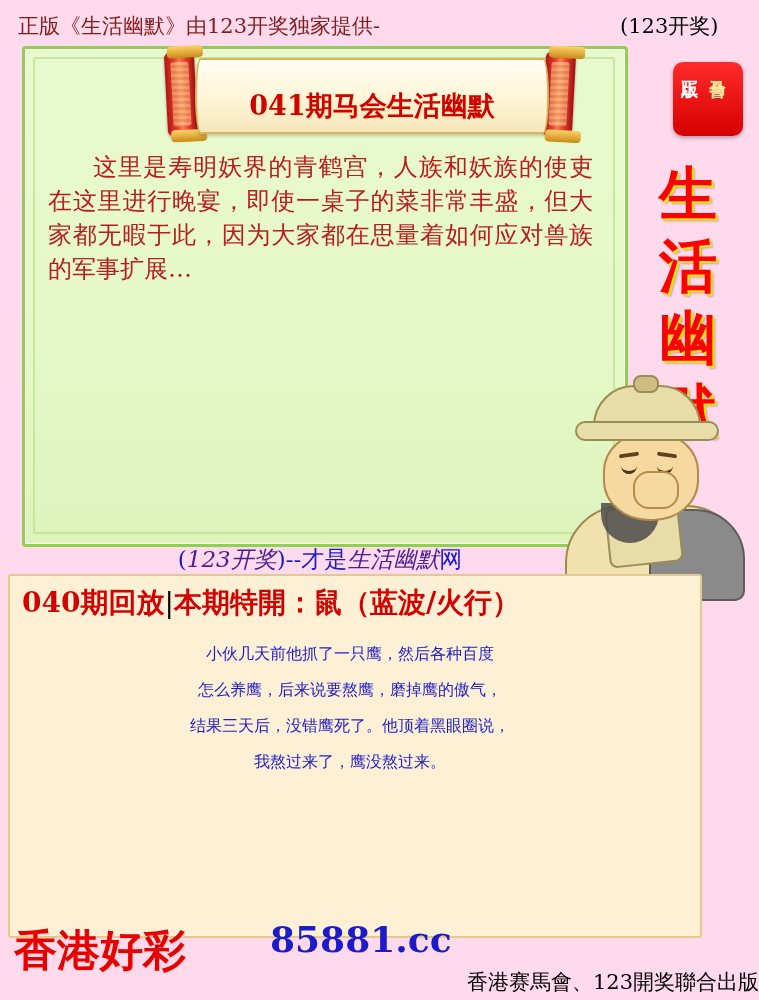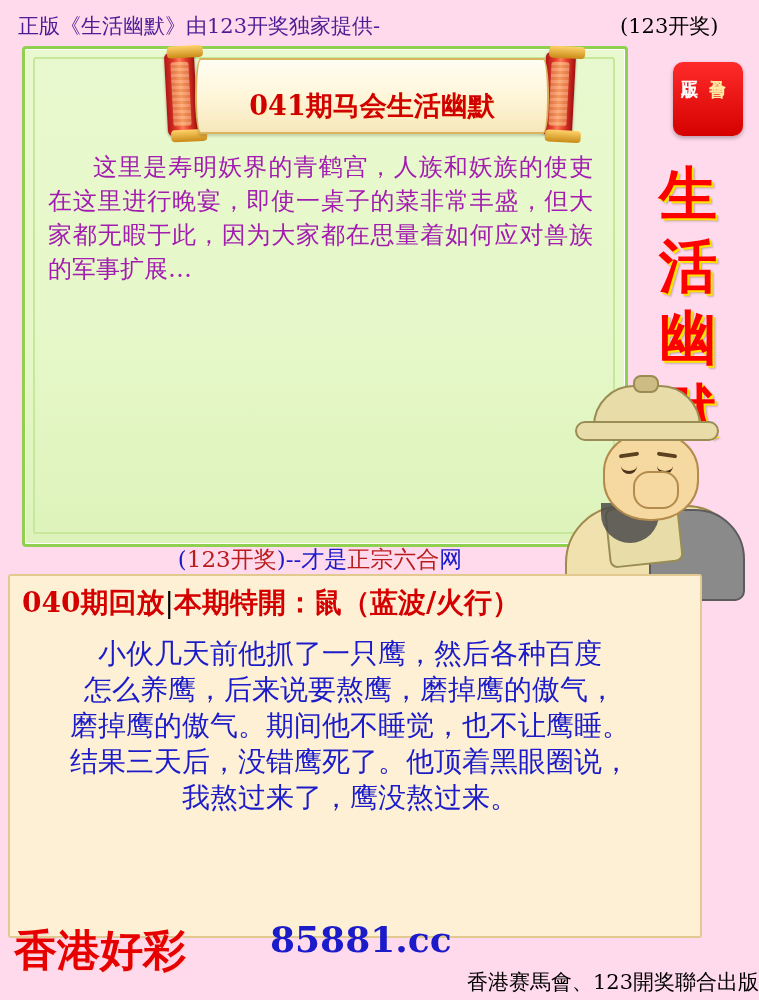--- a/index.html
+++ b/index.html
@@ -11,21 +11,21 @@
     position:relative;
   }
   .page{position:relative;width:759px;height:1000px;overflow:hidden;}
 
   
   .top-header{
     position:absolute;top:10px;left:0;width:759px;height:32px;
   }
   .top-left{
     position:absolute;left:18px;top:2px;
-    font-size:21px;color:#4c1d95;letter-spacing:0px;
+    font-size:21px;color:#7f1d1d;letter-spacing:0px;
     font-family:"DejaVu Serif","Liberation Serif",serif;
     white-space:nowrap;
   }
   .top-right{
     position:absolute;left:620px;top:2px;
     font-size:21px;color:#000;
     font-family:"DejaVu Serif","Liberation Serif",serif;
     white-space:nowrap;
   }
 
@@ -79,21 +79,21 @@
     position:absolute;width:36px;height:12px;border-radius:4px;
     background:linear-gradient(180deg,#ffd36b,#c98a17);
     left:3px;
   }
   .roller-cap.top{top:-6px;}
   .roller-cap.bot{bottom:-6px;}
 
   
   .story{
     position:absolute;left:48px;top:150px;width:545px;
-    font-size:24px;line-height:34px;color:#a21caf;
+    font-size:24px;line-height:34px;color:#b91c1c;
     font-family:"DejaVu Serif","Liberation Serif",serif;
     text-align:justify;
   }
   .story .indent{display:inline-block;width:44px;}
 
   
   .stamp{
     position:absolute;left:673px;top:62px;width:70px;height:74px;
     background:linear-gradient(180deg,#ff2a2a,#d50000);
     border-radius:10px;
@@ -166,40 +166,40 @@
     background:#f6d9a0;border:2px solid #b38b4d;border-radius:16px;
   }
 
   
   .caption{
     position:absolute;left:0;top:544px;width:640px;text-align:center;
     font-size:23px;font-family:"DejaVu Serif","Liberation Serif",serif;
     white-space:nowrap;
   }
   .caption .blue{color:#1b1bc9;}
-  .caption .red{color:#b91c1c;}
+  .caption .red{color:#4c1d95;font-style:italic;}
   .caption .dark{color:#1b1bc9;font-family:Liberation Serif, serif;}
 
   
   .beige-panel{
     position:absolute;left:8px;top:574px;width:690px;height:360px;
     background:#fdf0d5;
     border:2px solid #e2c98f;
     border-radius:3px;
   }
   .beige-head{
     position:absolute;left:22px;top:584px;width:660px;height:32px;
     font-size:28px;color:#d40000;font-weight:bold;
     font-family:"DejaVu Serif","Liberation Serif",serif;
     white-space:nowrap;
   }
   .beige-head .sep{color:#000;font-weight:normal;}
   .joke{
     position:absolute;left:40px;top:636px;width:620px;
-    font-size:28px;line-height:36px;color:#1b1bc9;
+    font-size:16px;line-height:36px;color:#1b1bc9;
     font-family:"DejaVu Serif","Liberation Serif",serif;
     text-align:center;
   }
 
   
   .footer-brand{
     position:absolute;left:14px;top:922px;
     font-size:43px;font-weight:bold;color:#e60000;
     font-family:"DejaVu Serif","Liberation Serif",serif;
     text-shadow:1px 1px 0 #ffd0d0;
@@ -275,31 +275,30 @@
       <div class="eye r"></div>
       <div class="mouth"></div>
     </div>
     <div class="hand"></div>
     <div class="hat"></div>
     <div class="hat-brim"></div>
     <div class="hat-knob"></div>
   </div>
 
   <div class="caption">
-    <span class="blue">(</span><span class="red">123开奖</span><span class="blue">)--</span><span class="dark">才是</span><span class="red">正宗六合</span><span class="dark">网</span>
+    <span class="blue">(</span><span class="red">123开奖</span><span class="blue">)--</span><span class="dark">才是</span><span class="red">生活幽默</span><span class="dark">网</span>
   </div>
 
   <div class="beige-panel"></div>
   <div class="beige-head">
     <span>040期回放</span><span class="sep">|</span><span>本期特開：</span><span>鼠（蓝波/火行）</span>
   </div>
   <div class="joke">
     <div>小伙几天前他抓了一只鹰，然后各种百度</div>
     <div>怎么养鹰，后来说要熬鹰，磨掉鹰的傲气，</div>
-    <div>磨掉鹰的傲气。期间他不睡觉，也不让鹰睡。</div>
     <div>结果三天后，没错鹰死了。他顶着黑眼圈说，</div>
     <div>我熬过来了，鹰没熬过来。</div>
   </div>
 
   <div class="footer-brand">香港好彩</div>
   <div class="footer-url">85881.cc</div>
   <div class="footer-line">香港赛馬會、123開奖聯合出版</div>
 
 </div>
 

